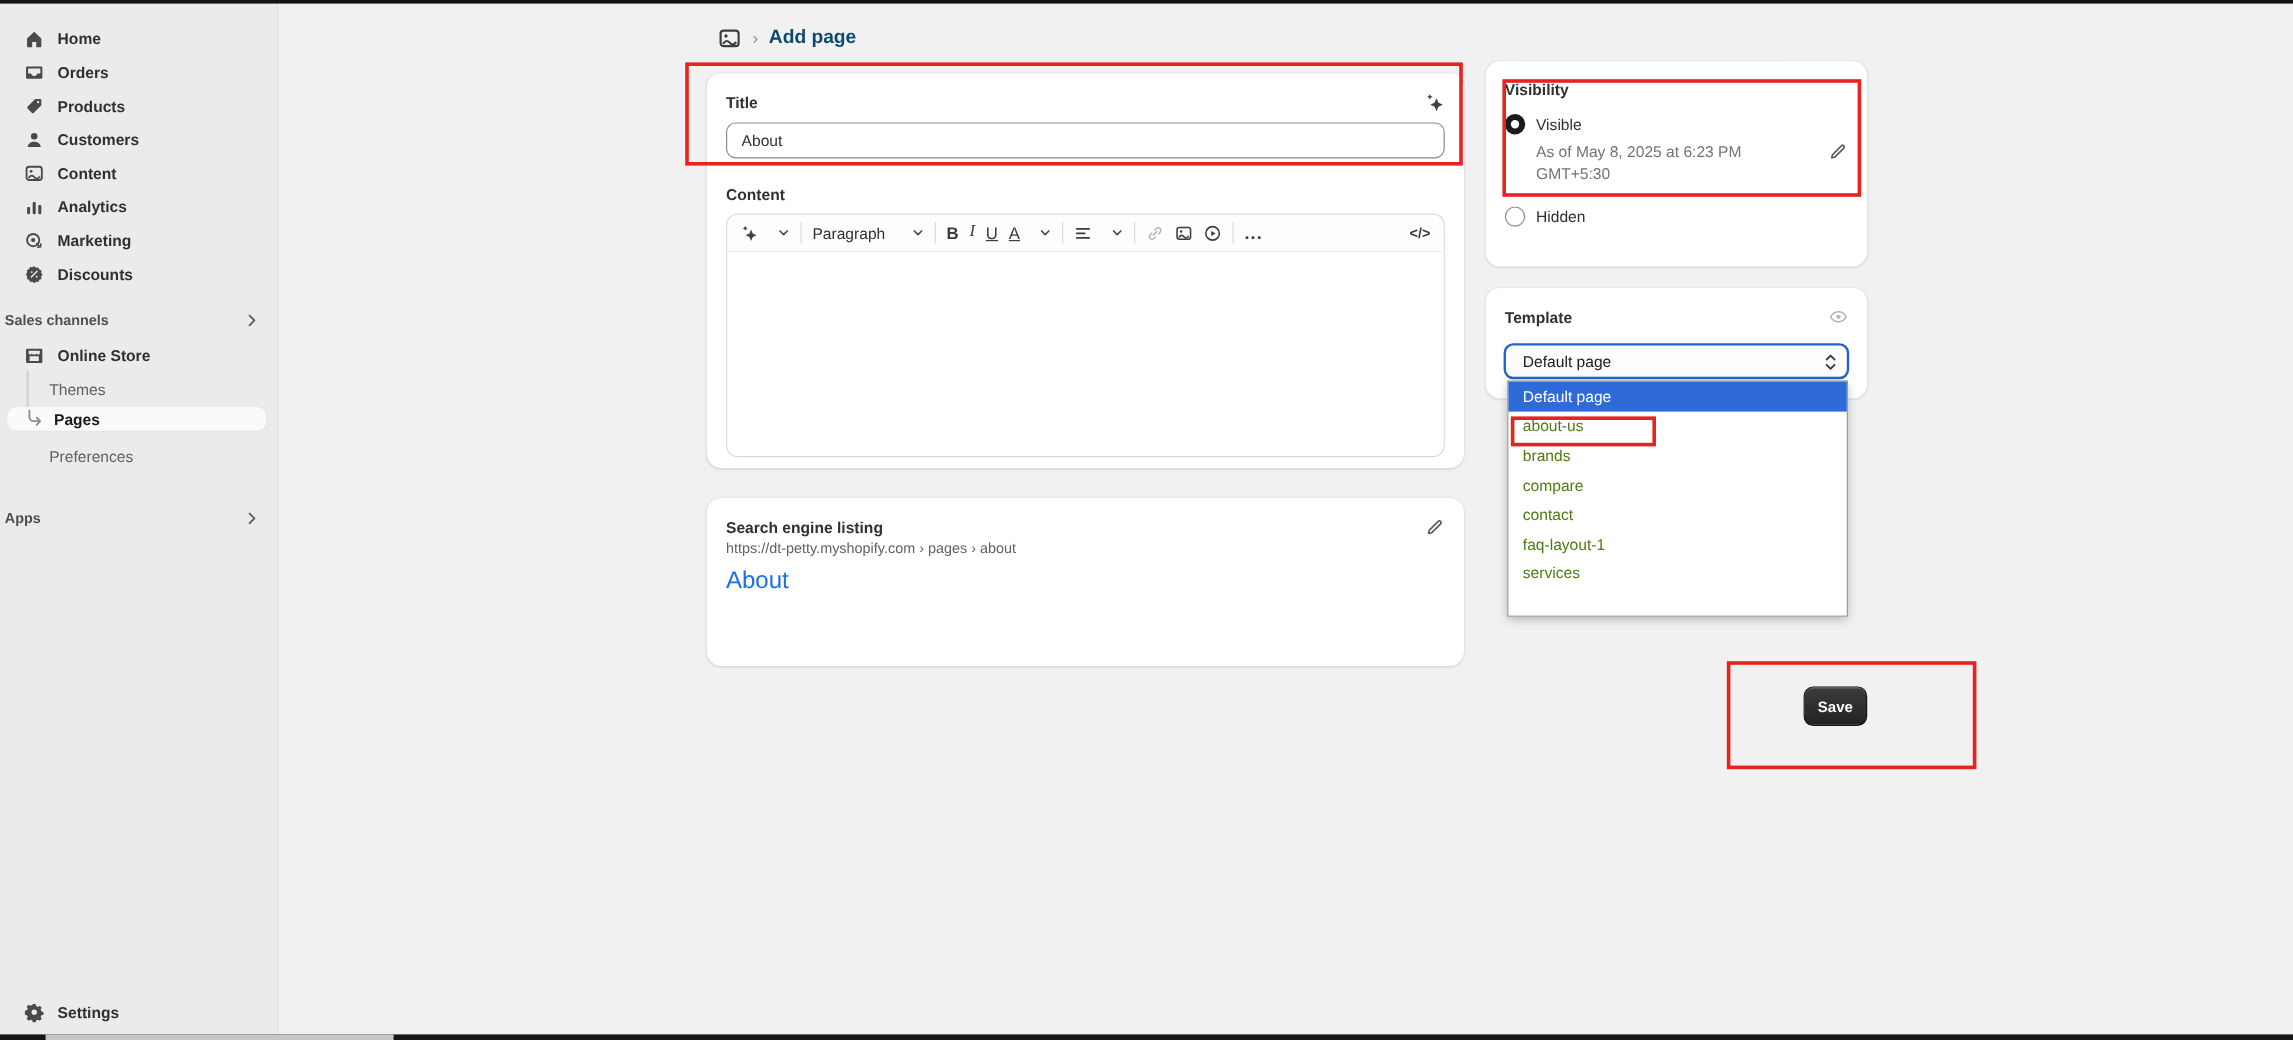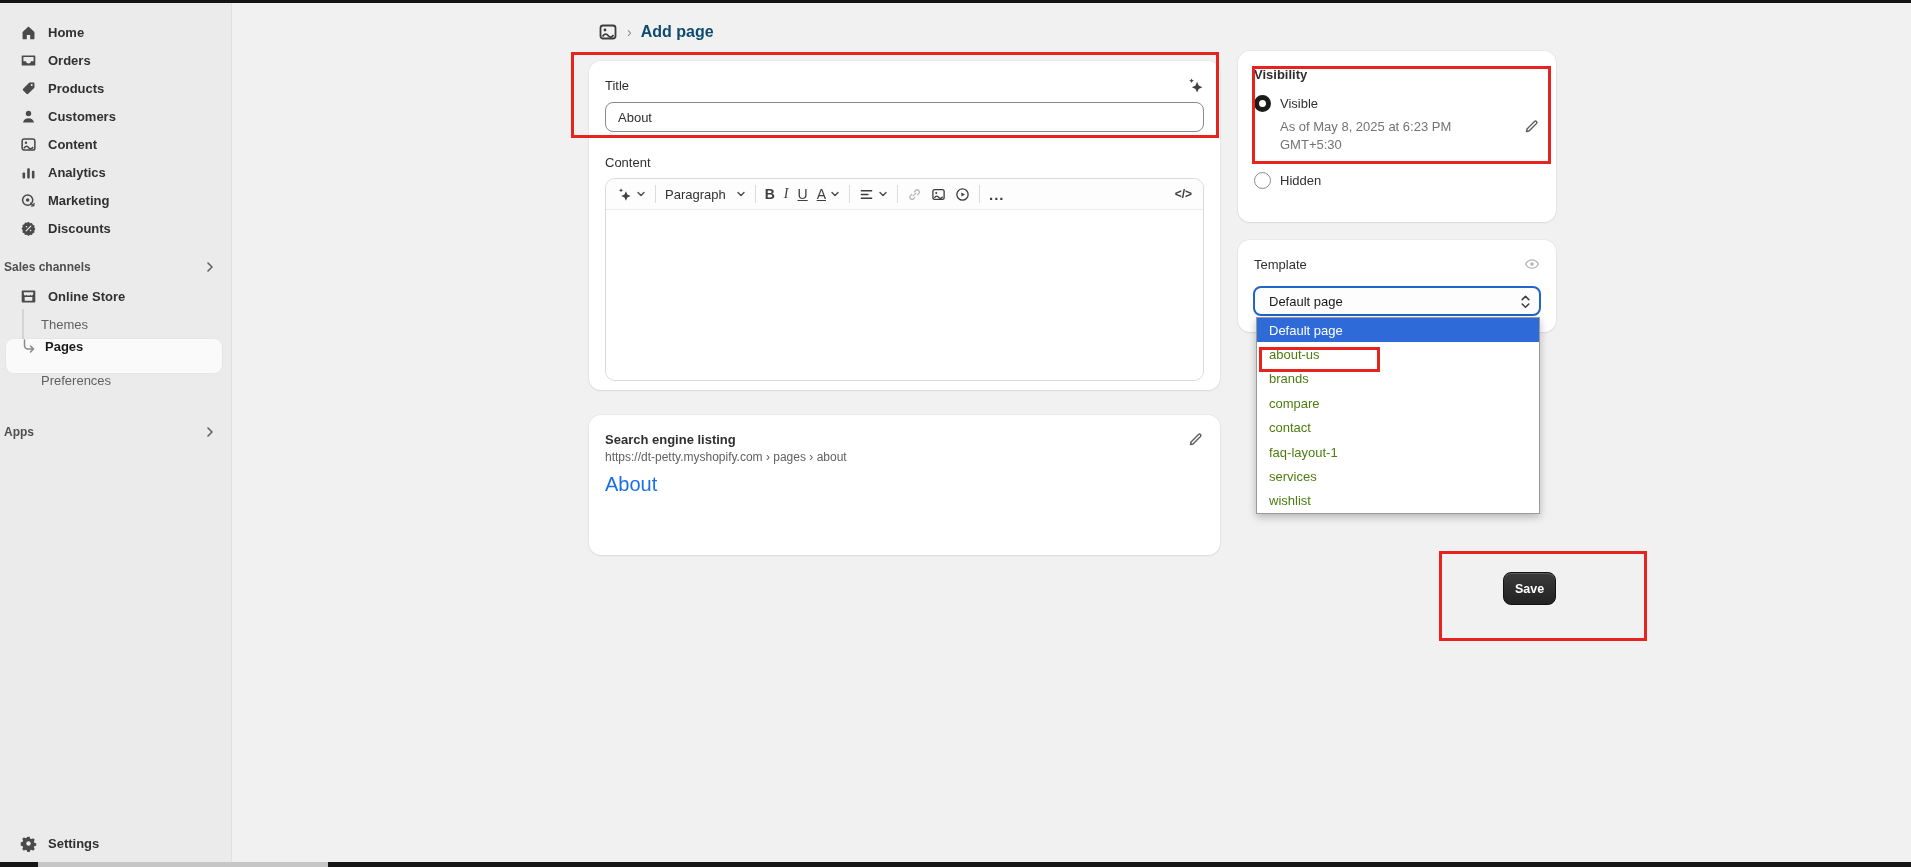--- a/index.html
+++ b/index.html
@@ -17,47 +17,47 @@
     background:#ebebeb; border-right:1px solid #e0e0e0; }
   .nav-item { position:absolute; left:6px; width:216px; height:28px; display:flex; align-items:center;
     gap:11px; padding-left:13px; border-radius:8px; font-size:13px; font-weight:600; color:#303030; cursor:pointer; }
   .nav-item .ic { width:18px; height:18px; display:flex; align-items:center; justify-content:center; color:#4a4a4a; flex:0 0 18px; }
   .nav-item .ic svg { width:17px; height:17px; }
   .section-head { position:absolute; left:4px; width:212px; display:flex; align-items:center; justify-content:space-between;
     font-size:12px; font-weight:600; color:#4f4f4f; cursor:pointer; }
   .section-head .chev { color:#616161; width:12px; height:12px; }
   .sub-item { position:absolute; left:41px; height:26px; display:flex; align-items:center;
     font-size:13px; font-weight:500; color:#616161; cursor:pointer; }
-  .pill { position:absolute; left:6px; width:216px; height:34px; background:#fafafa; border-radius:8px;
-    display:flex; align-items:flex-start; gap:8px; padding-left:15px; font-size:13px; font-weight:700; color:#1a1a1a;
+  .pill { position:absolute; left:6px; width:216px; height:20px; background:#fafafa; border-radius:8px;
+    display:flex; align-items:center; gap:8px; padding-left:15px; font-size:13px; font-weight:700; color:#1a1a1a;
     box-shadow:0 0 0 1px rgba(0,0,0,0.02); cursor:pointer; }
   .elbow { width:16px; height:16px; color:#8a8a8a; }
   .tree-line { position:absolute; left:22px; top:306px; width:2px; height:34px; background:#d4d4d4; border-radius:1px; }
 
   
   .breadcrumb { position:absolute; left:598px; top:22px; display:flex; align-items:center; gap:9px; }
   .crumb-ic { width:20px; height:20px; color:#3d3d3d; }
   .crumb-sep { color:#8a8a8a; font-size:14px; }
   .page-title { font-size:16px; font-weight:700; color:#0c4a6e; }
 
   .card { position:absolute; background:#ffffff; border-radius:12px;
     box-shadow:0 1px 2px rgba(0,0,0,0.07), 0 0 0 1px rgba(0,0,0,0.03); }
   .card1 { left:589px; top:61px; width:631px; height:329px; padding:16px; }
-  .field-label { font-size:13px; font-weight:400; color:#303030; }
+  .field-label { font-size:13px; font-weight:700; color:#303030; }
   .label-row { display:flex; align-items:center; justify-content:space-between; }
   .sparkle { width:17px; height:17px; color:#424242; }
   .text-input { margin-top:8px; width:599px; height:30px; border:1px solid #8a8a8a; border-radius:8px;
     background:#fff; font-family:inherit; font-size:13px; color:#303030; padding:0 12px; }
   .content-label { margin-top:23px; }
   .editor { margin-top:8px; width:599px; height:203px; border:1px solid #d9d9d9; border-radius:10px;
     background:#fff; overflow:hidden; display:flex; flex-direction:column; }
   .toolbar { height:31px; display:flex; align-items:center; gap:9px; padding:0 11px;
     background:#fdfdfd; border-bottom:1px solid #ededed; color:#3d3d3d; }
   .tb-sep { width:1px; height:18px; background:#dcdcdc; flex:0 0 1px; }
-  .tb-btn { display:flex; align-items:center; gap:4px; cursor:pointer; color:#3d3d3d; }
+  .tb-btn { display:flex; align-items:center; gap:16px; cursor:pointer; color:#3d3d3d; }
   .tb-btn svg { display:block; }
   .tb-txt { font-size:13px; color:#303030; }
   .tb-b { font-weight:700; font-size:14px; }
   .tb-i { font-style:italic; font-family:"Liberation Serif", serif; font-size:14px; }
   .tb-u { text-decoration:underline; font-size:14px; }
   .tb-a { text-decoration:underline; font-size:14px; }
   .tb-more { font-size:15px; letter-spacing:1px; font-weight:700; }
   .tb-code { margin-left:auto; font-size:12px; font-weight:700; color:#3d3d3d; cursor:pointer; }
   .chev-dn { width:10px; height:10px; color:#4a4a4a; }
   .dim { color:#b8b8b8; }
@@ -388,21 +388,20 @@
   </div>
 
   <div class="dropdown">
     <div class="dd-item sel">Default page</div>
     <div class="dd-item">about-us</div>
     <div class="dd-item">brands</div>
     <div class="dd-item">compare</div>
     <div class="dd-item">contact</div>
     <div class="dd-item">faq-layout-1</div>
     <div class="dd-item">services</div>
-    <div class="dd-item">wishlist</div>
   </div>
 
   <button class="save-btn">Save</button>
 
   <div class="red-box rb-title"></div>
   <div class="red-box rb-vis"></div>
   <div class="red-box rb-opt"></div>
   <div class="red-box rb-save"></div>
 
   <div class="bottom-strip"></div>

